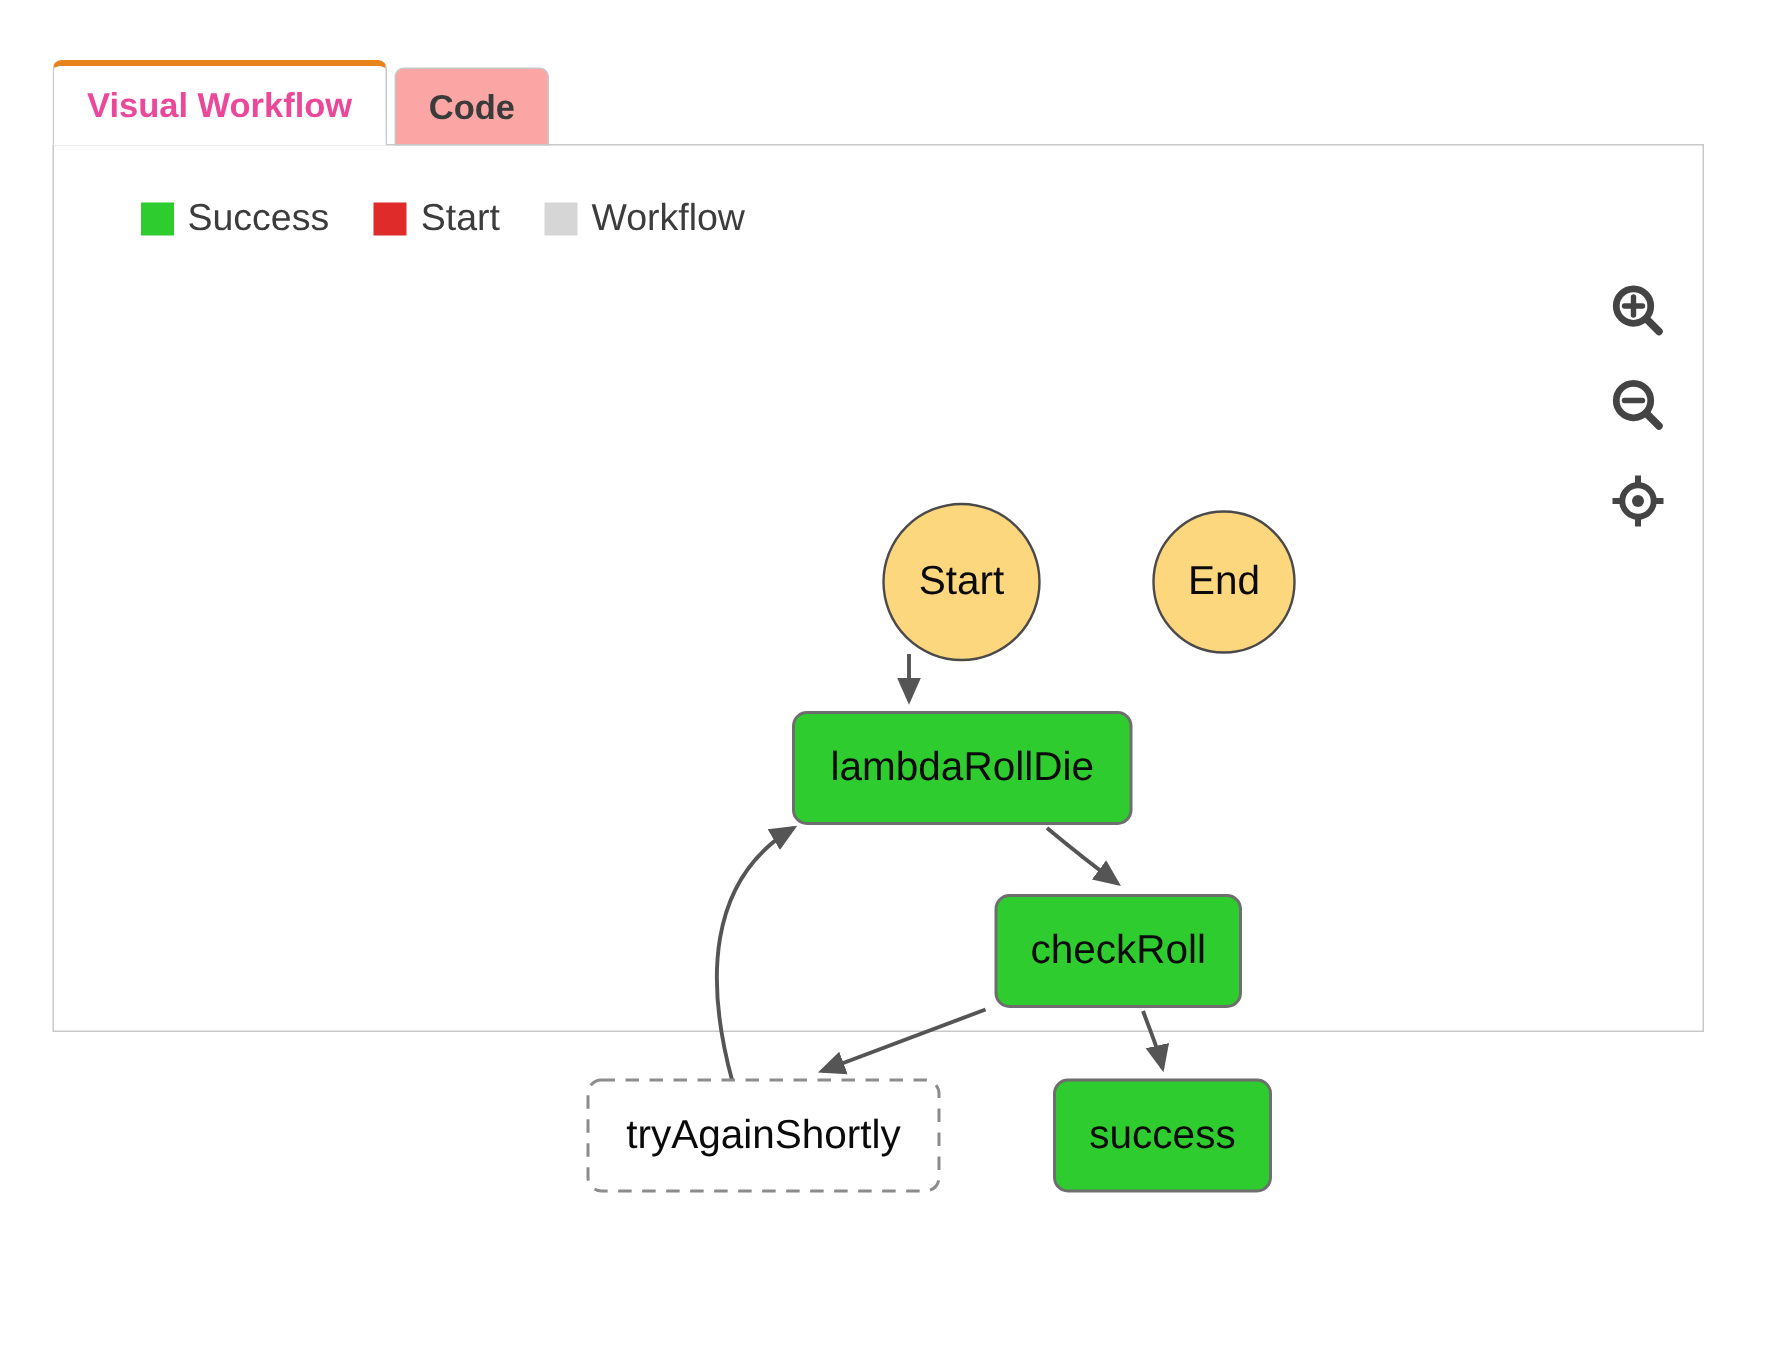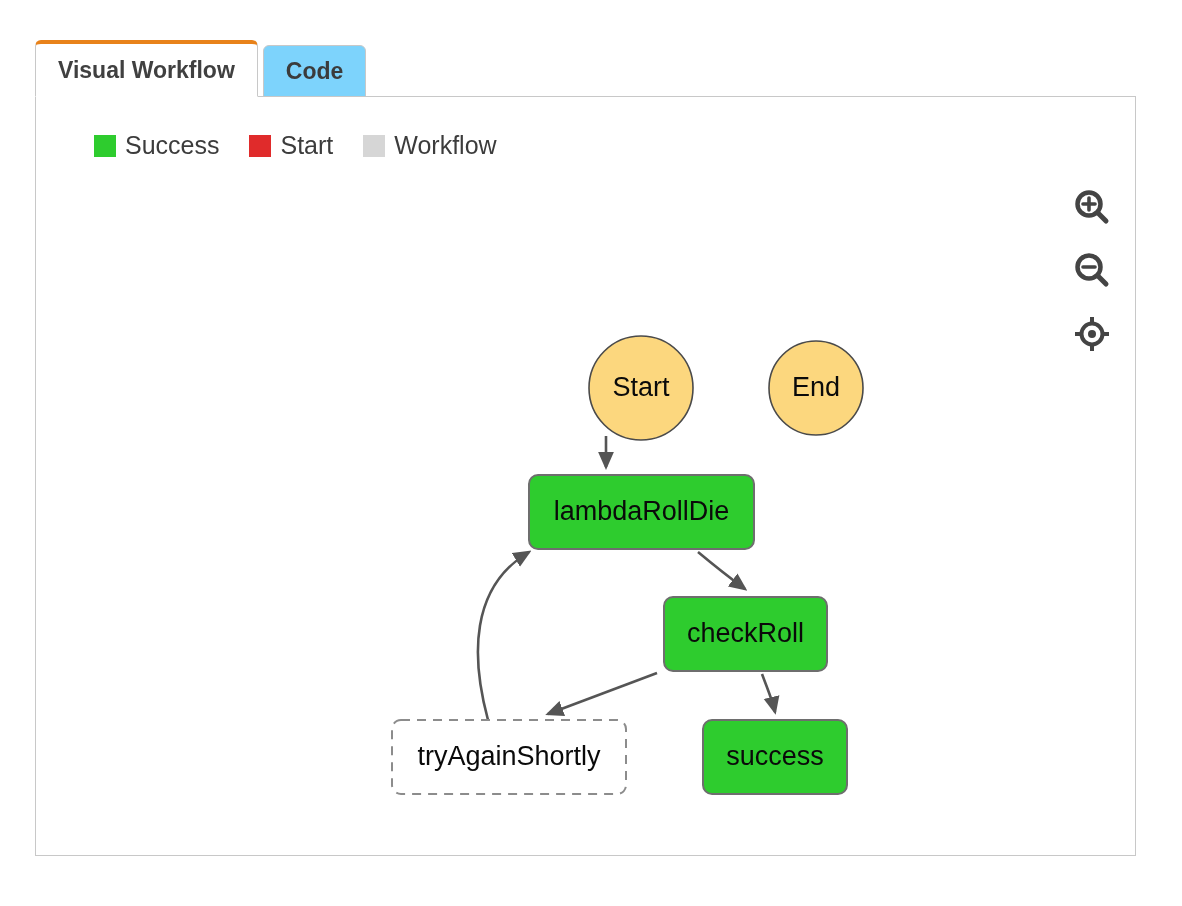--- a/index.html
+++ b/index.html
@@ -34,44 +34,44 @@
     justify-content: center;
     font-size: 23px;
     font-weight: bold;
     border-top-left-radius: 6px;
     border-top-right-radius: 6px;
     cursor: pointer;
     user-select: none;
   }
   .tab.active {
     background: #ffffff;
-    color: #404040;
+    color: #ec4899;
     border: 1px solid #c8c8c8;
     border-bottom: 1px solid #ffffff;
     border-top: 4px solid #e8821a;
     position: relative;
     z-index: 6;
     padding-top: 0px;
   }
   .tab.inactive {
-    background: #7dd3fc;
+    background: #fca5a5;
     color: #3b3b3b;
     border: 1px solid #c8c8c8;
     border-bottom: 1px solid #c8c8c8;
     margin-left: 5px;
     height: 52px;
   }
 
   
   #panel {
     position: absolute;
     left: 35px;
     top: 96px;
     width: 1101px;
-    height: 760px;
+    height: 592px;
     box-sizing: border-box;
     background: #ffffff;
     border: 1px solid #c8c8c8;
     z-index: 1;
   }
 
   
   #legend {
     position: absolute;
     left: 58px;

